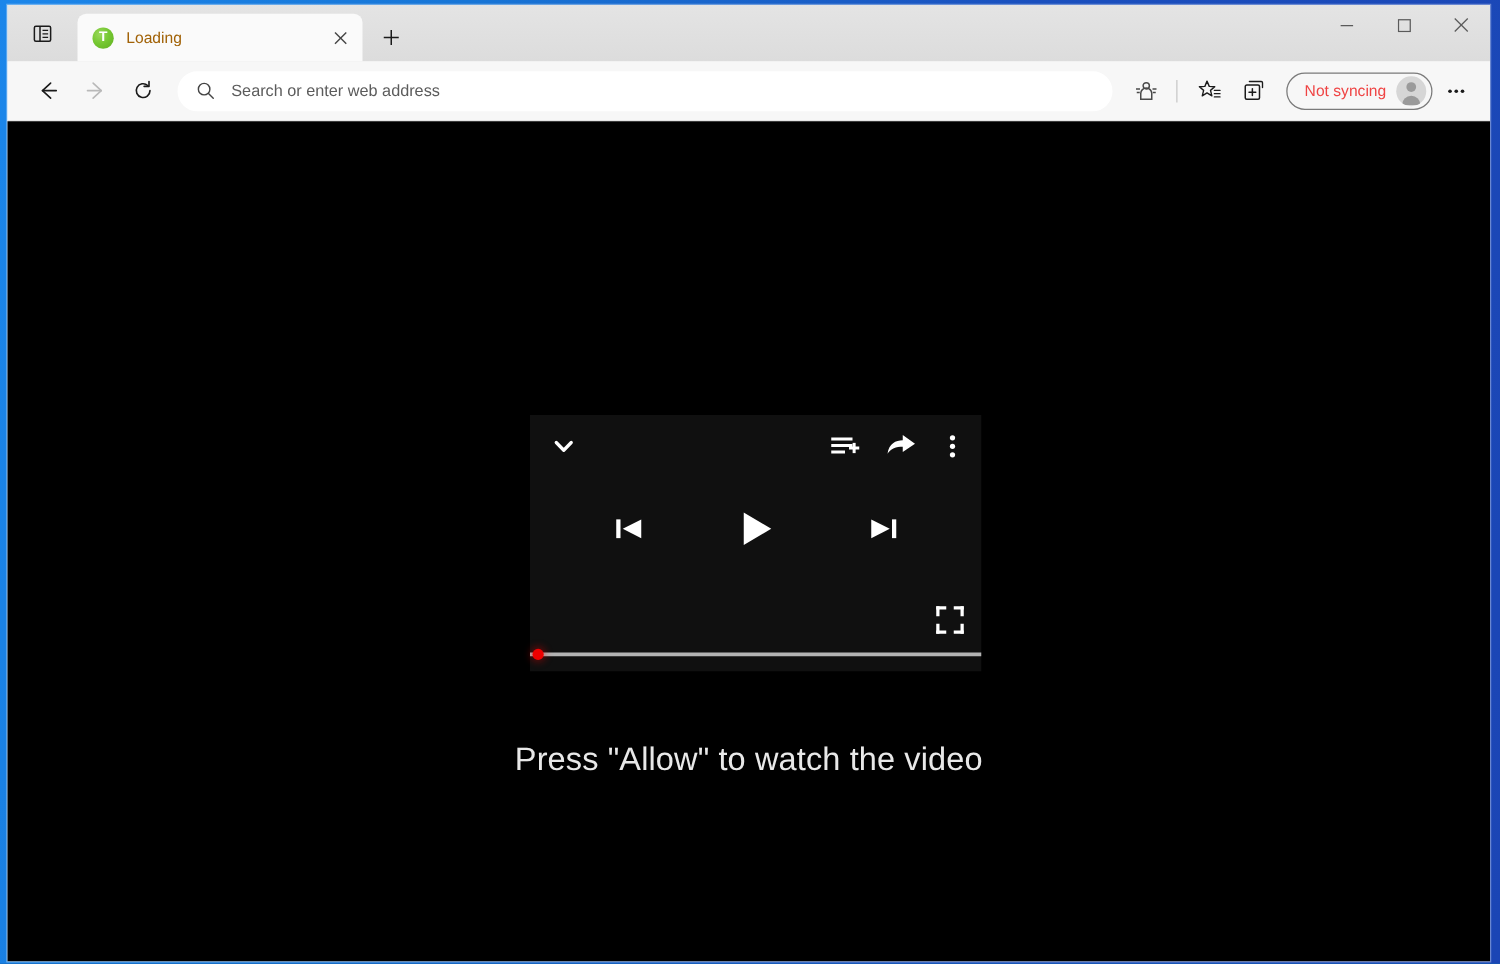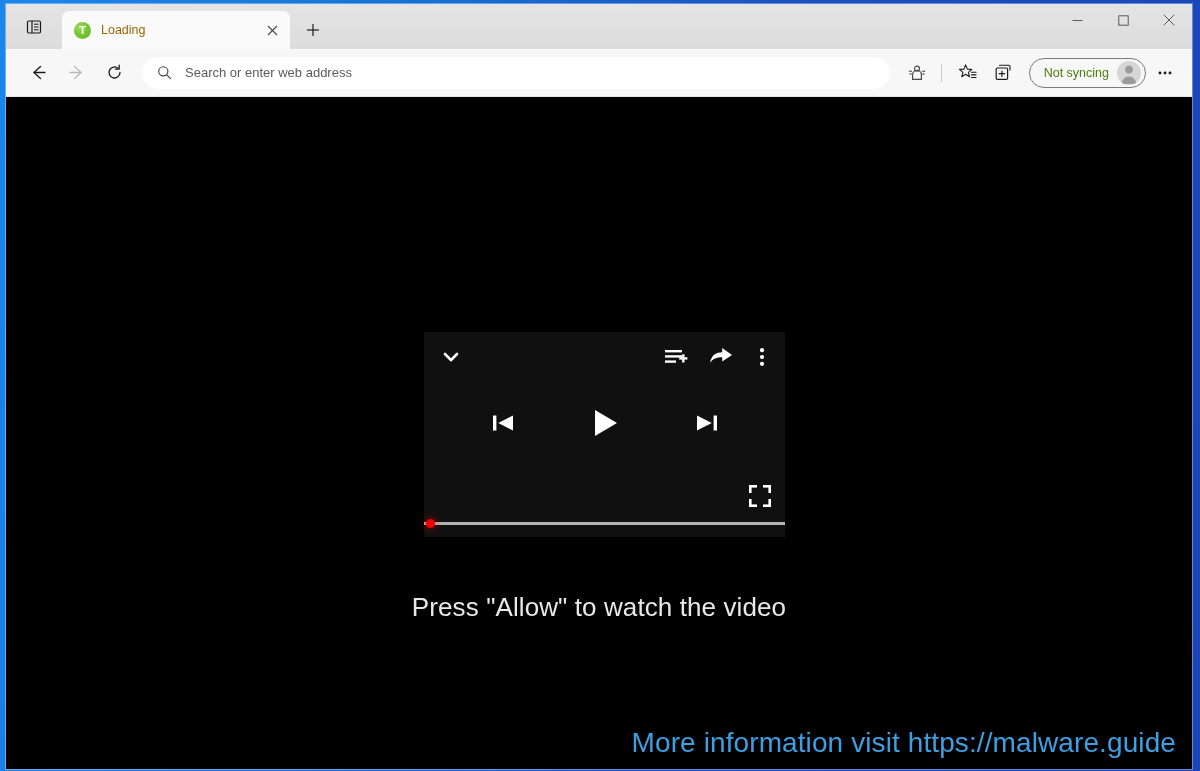--- a/index.html
+++ b/index.html
@@ -141,21 +141,21 @@
     height:30px;
     border:1px solid #7a7a7a;
     border-radius:15px;
     display:flex; align-items:center;
     padding:0 4px 0 14px;
     margin-left:8px; flex:0 0 auto;
     cursor:pointer;
     background:#f7f7f7;
   }
   .profile-pill .lbl {
-    font-size:12.5px; color:#4d7c0f; white-space:nowrap;
+    font-size:12.5px; color:#ef4444; white-space:nowrap;
     margin-right:8px;
   }
   .avatar {
     width:24px; height:24px; border-radius:50%;
     background:#d6d6d6;
     display:flex; align-items:flex-end; justify-content:center;
     overflow:hidden; flex:0 0 24px;
   }
 
   
@@ -445,16 +445,15 @@
       </div>
 
       <div class="scrubber">
         <div class="scrub-track" style="background: rgb(179, 179, 179);"></div>
         <div class="scrub-dot" style="background: rgb(238, 0, 0);"></div>
       </div>
     </div>
 
     <div class="allow-text">Press "Allow" to watch the video</div>
 
-    <div class="watermark" style="color: rgb(61, 159, 224);">More information visit https://malware.guide</div>
   </div>
 
 </div>
 
 </body></html>

